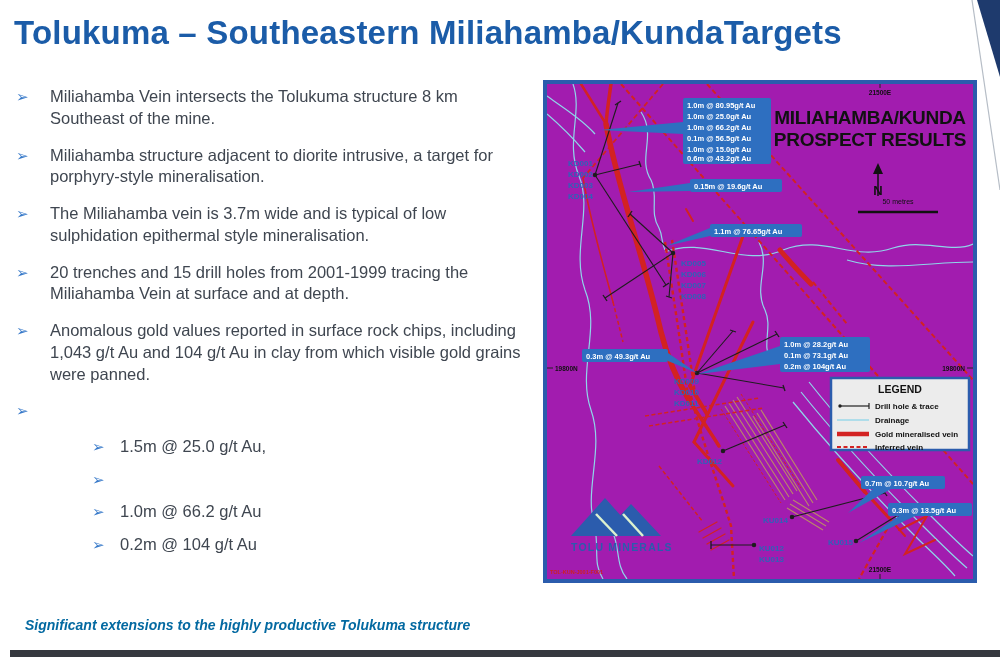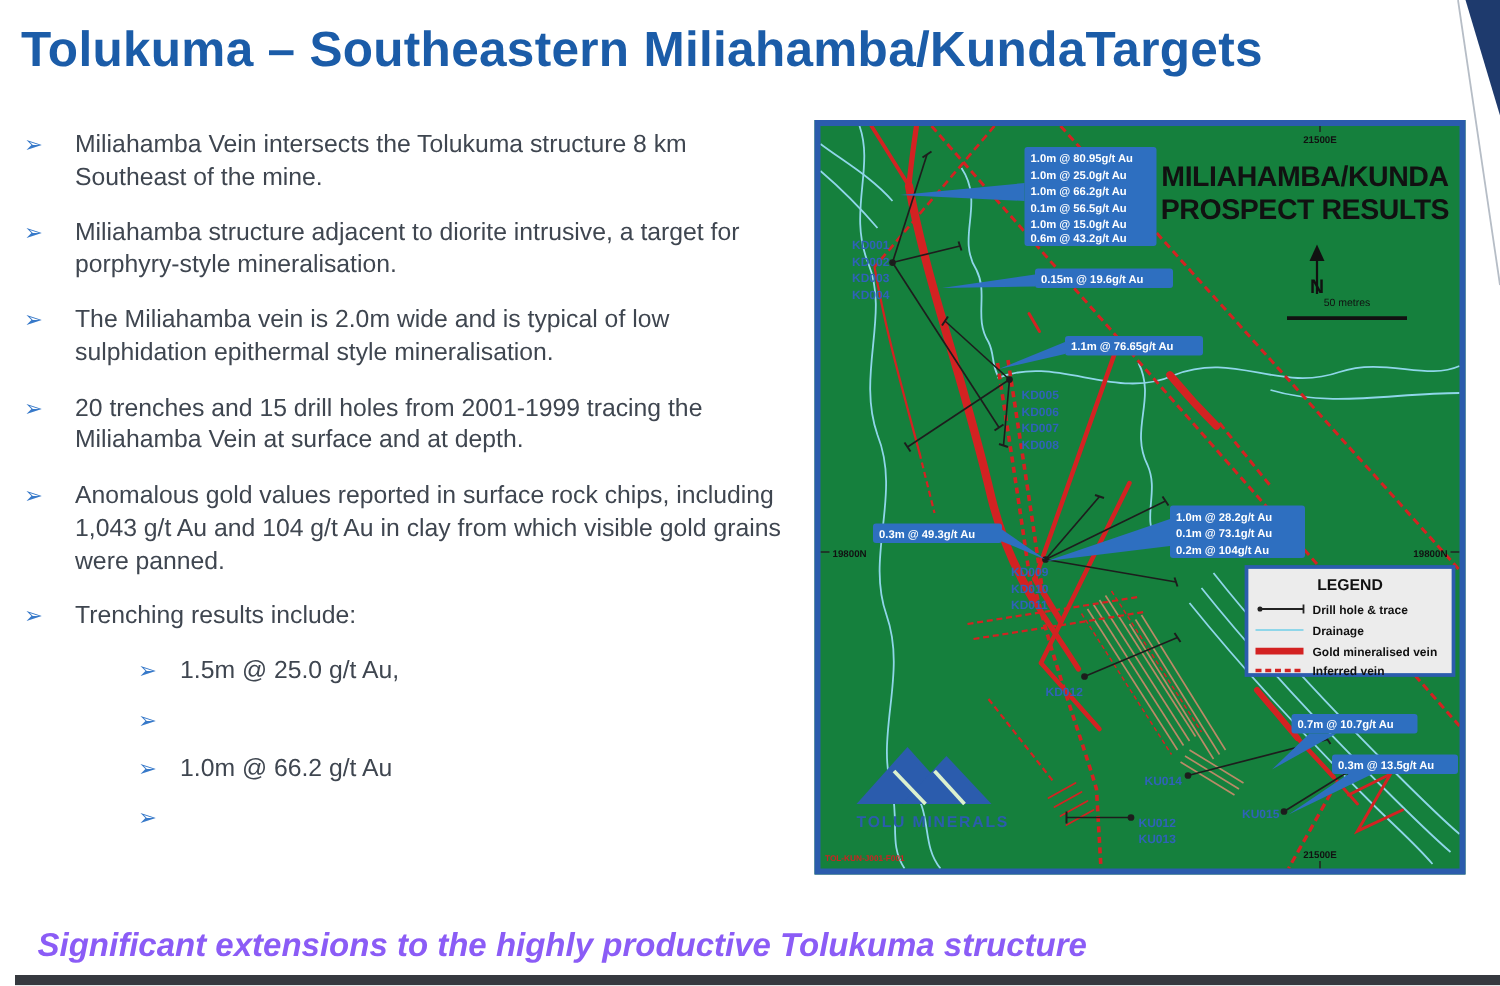--- a/index.html
+++ b/index.html
@@ -6,25 +6,25 @@
   .slide{position:relative;width:1000px;height:657px;background:#ffffff;overflow:hidden;
          font-family:"Liberation Sans",sans-serif;text-decoration:underline;}
   .title{position:absolute;left:14px;top:14px;width:966px;font-size:33px;font-weight:bold;
          color:#1b5ca8;letter-spacing:0.2px;white-space:nowrap;}
   .content{position:absolute;left:16px;top:86px;width:514px;}
   .bullet{display:flex;margin-bottom:15px;color:#3f4650;font-size:16.5px;line-height:1.32;}
   .bullet .marker{flex:0 0 34px;color:#3779c9;font-size:15px;padding-top:1px;}
   .bullet.sub{margin-left:76px;margin-bottom:11px;}
   .bullet.sub .marker{flex:0 0 28px;}
   .map-panel{position:absolute;left:543px;top:80px;width:426px;height:495px;
-             border:4px solid #2b5cad;background:#15803d;}
+             border:4px solid #2b5cad;background:#a21caf;}
   .map-panel svg{display:block;}
   .source{position:absolute;top:598px;right:38px;font-size:10.5px;color:#8c929b;}
-  .footer{position:absolute;left:25px;top:617px;font-size:22px;font-weight:bold;
-          font-style:italic;color:#8b5cf6;}
+  .footer{position:absolute;left:25px;top:617px;font-size:14px;font-weight:bold;
+          font-style:italic;color:#0369a1;}
   .bottom-bar{position:absolute;left:10px;right:0;bottom:0;height:7px;background:#36393f;}
   .corner{position:absolute;top:0;right:0;}
   svg text{font-family:"Liberation Sans",sans-serif;}
 </style>
 </head>
 <body>
 
 <div class="slide">
 
   <svg class="corner" width="70" height="210" viewBox="0 0 70 210">
@@ -38,47 +38,47 @@
     <div class="bullet">
       <span class="marker">➢</span>
       <span>Miliahamba Vein intersects the Tolukuma structure 8 km Southeast of the mine.</span>
     </div>
     <div class="bullet">
       <span class="marker">➢</span>
       <span>Miliahamba structure adjacent to diorite intrusive, a target for porphyry-style mineralisation.</span>
     </div>
     <div class="bullet">
       <span class="marker">➢</span>
-      <span>The Miliahamba vein is 2.0m wide and is typical of low sulphidation epithermal style mineralisation.</span>
+      <span>The Miliahamba vein is 3.7m wide and is typical of low sulphidation epithermal style mineralisation.</span>
     </div>
     <div class="bullet">
       <span class="marker">➢</span>
       <span>20 trenches and 15 drill holes from 2001-1999 tracing the Miliahamba Vein at surface and at depth.</span>
     </div>
     <div class="bullet">
       <span class="marker">➢</span>
       <span>Anomalous gold values reported in surface rock chips, including 1,043 g/t Au and 104 g/t Au in clay from which visible gold grains were panned.</span>
     </div>
     <div class="bullet">
       <span class="marker">➢</span>
-      <span>Trenching results include:</span>
     </div>
     <div class="bullet sub">
       <span class="marker">➢</span>
       <span>1.5m @ 25.0 g/t Au,</span>
     </div>
     <div class="bullet sub">
       <span class="marker">➢</span>
     </div>
     <div class="bullet sub">
       <span class="marker">➢</span>
       <span>1.0m @ 66.2 g/t Au</span>
     </div>
     <div class="bullet sub">
       <span class="marker">➢</span>
+      <span>0.2m @ 104 g/t Au</span>
     </div>
   </div>
 
   <div class="map-panel">
     <svg width="426" height="495" viewBox="0 0 426 495">
 
       <g stroke="#8fd6e9" stroke-width="1.2" fill="none">
         <path d="M26,0 C36,28 18,58 32,92 C46,126 24,166 38,206 C54,246 30,286 44,326 C58,366 36,406 48,444 C52,466 46,480 56,495"></path>
         <path d="M0,12 C16,24 34,34 48,50"></path>
         <path d="M0,30 C14,42 26,54 38,68"></path>

